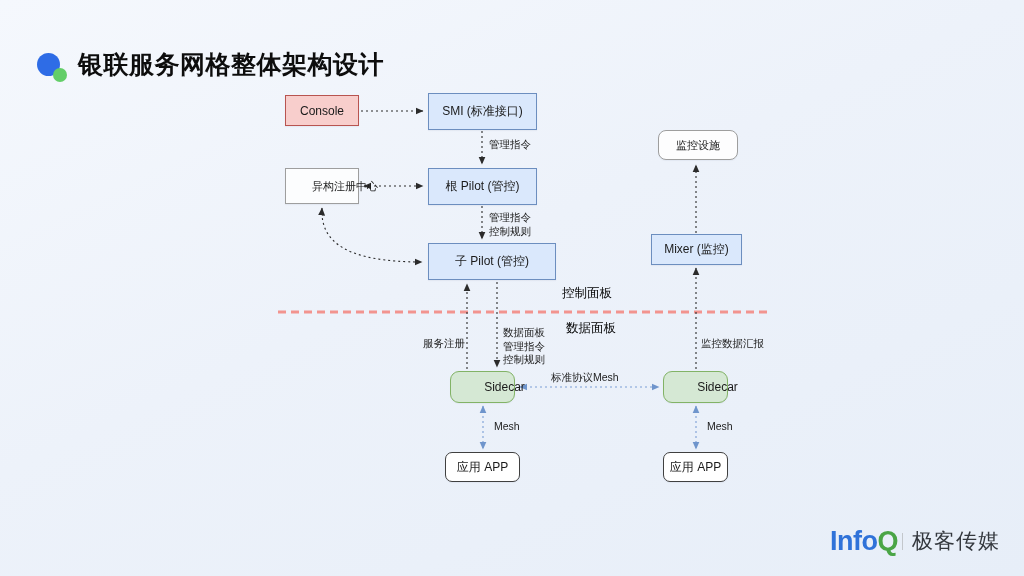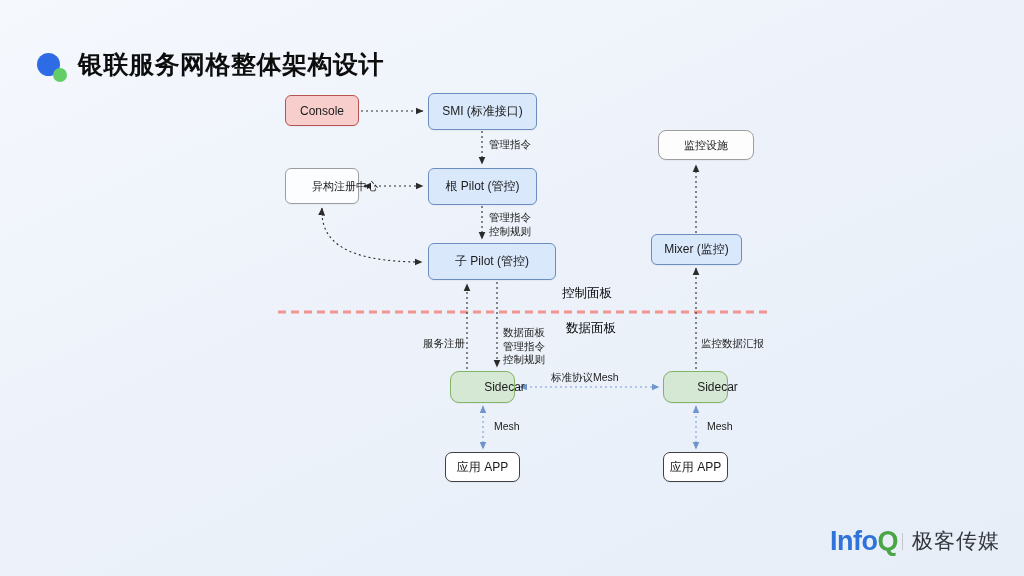--- a/index.html
+++ b/index.html
@@ -15,21 +15,21 @@
   .logo-dot{position:absolute;border-radius:50%;}
   .logo-dot.blue{left:37px;top:53px;width:23px;height:23px;background:#2e6ce6;z-index:1;}
   .logo-dot.green{left:53px;top:68px;width:14px;height:14px;background:#63ce68;z-index:2;}
   .page-title{
     position:absolute;left:78px;top:48px;font-size:25px;font-weight:700;
     color:#0d0d0d;letter-spacing:0.5px;margin:0;
   }
   
   .node{
     position:absolute;box-sizing:border-box;display:flex;align-items:center;justify-content:center;
-    font-size:12px;color:#1a1a1a;white-space:nowrap;box-shadow:0 1px 1px rgba(60,80,120,0.06);border-radius:6px;
+    font-size:12px;color:#1a1a1a;white-space:nowrap;box-shadow:0 1px 1px rgba(60,80,120,0.06);
   }
   .node.blue{background:#dae8fc;border:1px solid #6c8ebf;}
   .node.pink{background:#f8cecc;border:1px solid #b85450;}
   .node.plain{background:#fcfdfe;border:1px solid #9e9e9e;}
   .node.plain-round{background:#fdfdfe;border:1px solid #9e9e9e;border-radius:8px;}
   .node.green{background:#d5e8d4;border:1px solid #82b366;border-radius:9px;padding-left:44px;}
   .node.app{background:#ffffff;border:1px solid #404040;border-radius:7px;}
   
   .lbl{position:absolute;font-size:10.5px;color:#1c1c1c;white-space:nowrap;line-height:14px;}
   .lbl.plane{font-size:12.5px;color:#000;}
@@ -79,21 +79,21 @@
     <path d="M497,282 L497,367" stroke="#2b2b2b" stroke-width="1.1" stroke-dasharray="2 3" fill="none" marker-end="url(#mB)"></path>
     <path d="M696,369 L696,268" stroke="#2b2b2b" stroke-width="1.1" stroke-dasharray="2 3" fill="none" marker-end="url(#mB)"></path>
 
     <path d="M520,387 L659,387" stroke="#7b9ed6" stroke-width="1.1" stroke-dasharray="2 3" fill="none" marker-start="url(#mU)" marker-end="url(#mU)"></path>
     <path d="M483,406 L483,449" stroke="#7b9ed6" stroke-width="1.1" stroke-dasharray="2 3" fill="none" marker-start="url(#mU)" marker-end="url(#mU)"></path>
     <path d="M696,406 L696,449" stroke="#7b9ed6" stroke-width="1.1" stroke-dasharray="2 3" fill="none" marker-start="url(#mU)" marker-end="url(#mU)"></path>
   </svg>
 
   <div class="node pink" style="left:285px;top:95px;width:74px;height:31px;">Console</div>
   <div class="node blue" style="left:428px;top:93px;width:109px;height:37px;">SMI (标准接口)</div>
-  <div class="node plain-round" style="left:658px;top:130px;width:96px;height:30px;font-size:11px;">监控设施</div>
+  <div class="node plain-round" style="left:658px;top:130px;width:80px;height:30px;font-size:11px;">监控设施</div>
   <div class="node plain" style="left:285px;top:168px;width:74px;height:36px;font-size:11px;padding-left:46px;">异构注册中心</div>
   <div class="node blue" style="left:428px;top:168px;width:109px;height:37px;">根 Pilot (管控)</div>
   <div class="node blue" style="left:651px;top:234px;width:91px;height:31px;">Mixer (监控)</div>
   <div class="node blue" style="left:428px;top:243px;width:128px;height:37px;">子 Pilot (管控)</div>
   <div class="node green" style="left:450px;top:371px;width:65px;height:32px;">Sidecar</div>
   <div class="node green" style="left:663px;top:371px;width:65px;height:32px;">Sidecar</div>
   <div class="node app" style="left:445px;top:452px;width:75px;height:30px;">应用 APP</div>
   <div class="node app" style="left:663px;top:452px;width:65px;height:30px;">应用 APP</div>
 
   <div class="lbl" style="left:489px;top:137px;">管理指令</div>

